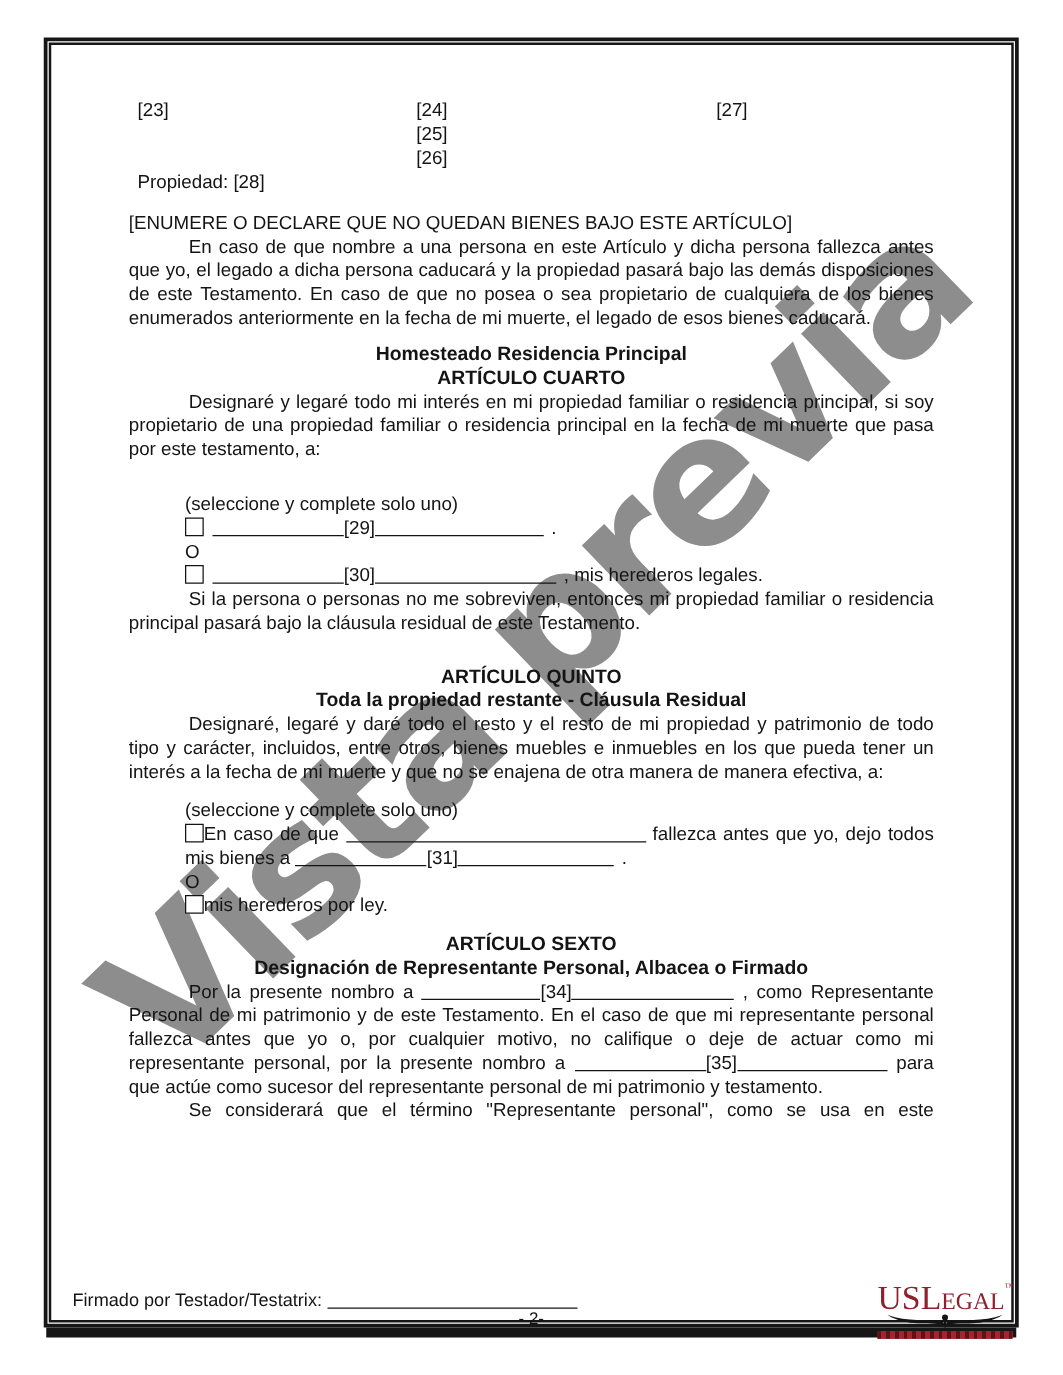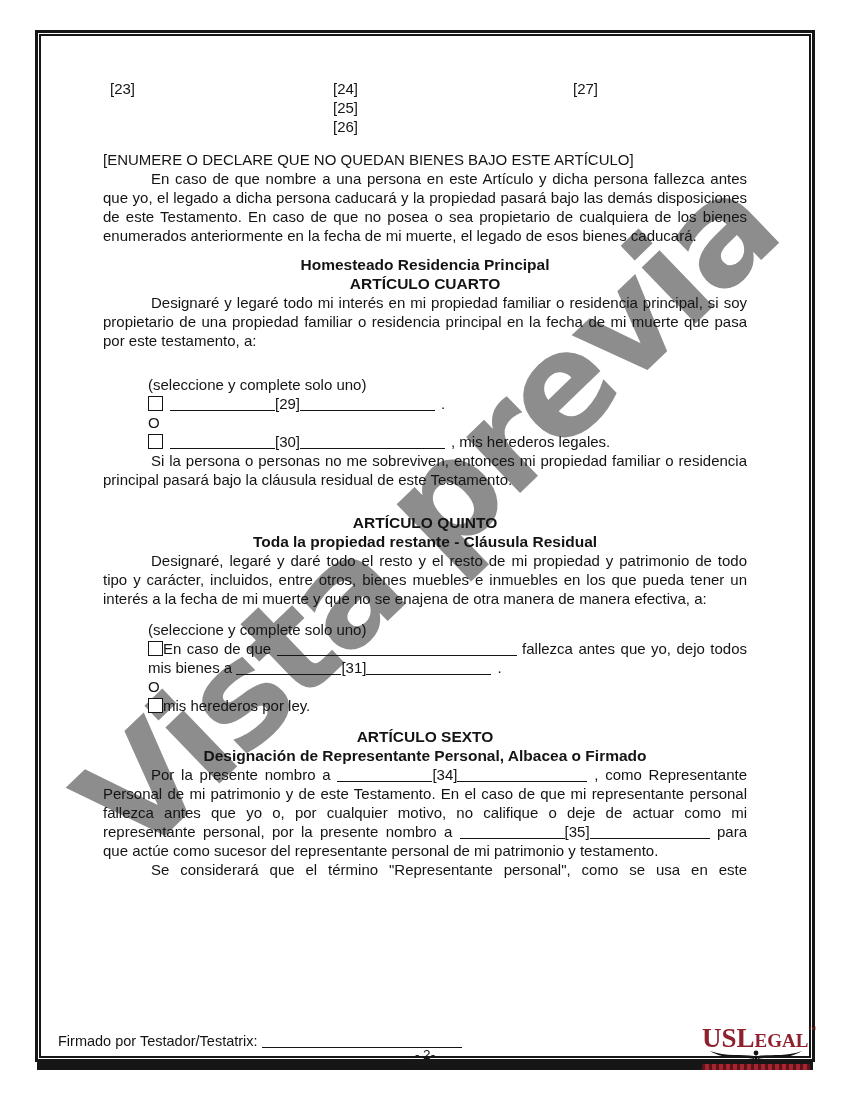--- a/index.html
+++ b/index.html
@@ -62,21 +62,21 @@
   .w95{width:95px;} .w105{width:105px;} .w120{width:120px;} .w125{width:125px;}
   .w130{width:130px;} .w135{width:135px;} .w145{width:145px;}
   .w240{width:240px;} .w200{width:200px;}
   .suffix{margin-left:6px;}
   
   .sig-line{position:absolute;left:12px;top:1000px;z-index:2;font-size:14.5px;margin-left:8px;}
   .page-num{position:absolute;left:0;right:0;top:1014px;text-align:center;z-index:2;font-size:13.5px;}
   .logo{position:absolute;right:2px;top:992px;z-index:2;width:108px;text-align:center;}
   .logo-text{
     font-family:"Liberation Serif","DejaVu Serif",serif;
-    font-variant:small-caps;font-weight:bold;font-size:27px;line-height:26px;
+    font-variant:small-caps;font-weight:normal;font-size:27px;line-height:26px;
     color:#8e212e;letter-spacing:0px;
   }
   .tm{font-size:8px;vertical-align:top;color:#8e212e;font-family:"Liberation Serif",serif;}
   .logo-wings{display:block;margin:-2px auto 0 auto;}
   .logo-bar{height:6px;background:#a42430;margin-top:1px;
     background-image:repeating-linear-gradient(90deg,#5c1218 0 3px,#a42430 3px 7px);}
 </style>
 </head>
 <body>
 
@@ -87,20 +87,21 @@
 
   <div class="content">
 
     <div class="fields-row">
       <span class="f f-23">[23]</span>
       <span class="f f-24">[24]</span>
       <span class="f f-27">[27]</span>
     </div>
     <div class="sub-row">[25]</div>
     <div class="sub-row">[26]</div>
+    <div class="prop-row">Propiedad: [28]</div>
 
     <div class="notice">[ENUMERE O DECLARE QUE NO QUEDAN BIENES BAJO ESTE ARTÍCULO]</div>
 
     <p class="body p1">En caso de que nombre a una persona en este Artículo y dicha persona fallezca antes que yo, el legado a dicha persona caducará y la propiedad pasará bajo las demás disposiciones de este Testamento. En caso de que no posea o sea propietario de cualquiera de los bienes enumerados anteriormente en la fecha de mi muerte, el legado de esos bienes caducará.</p>
 
     <div class="heading">
       <div>Homesteado Residencia Principal</div>
       <div>ARTÍCULO CUARTO</div>
     </div>
 

